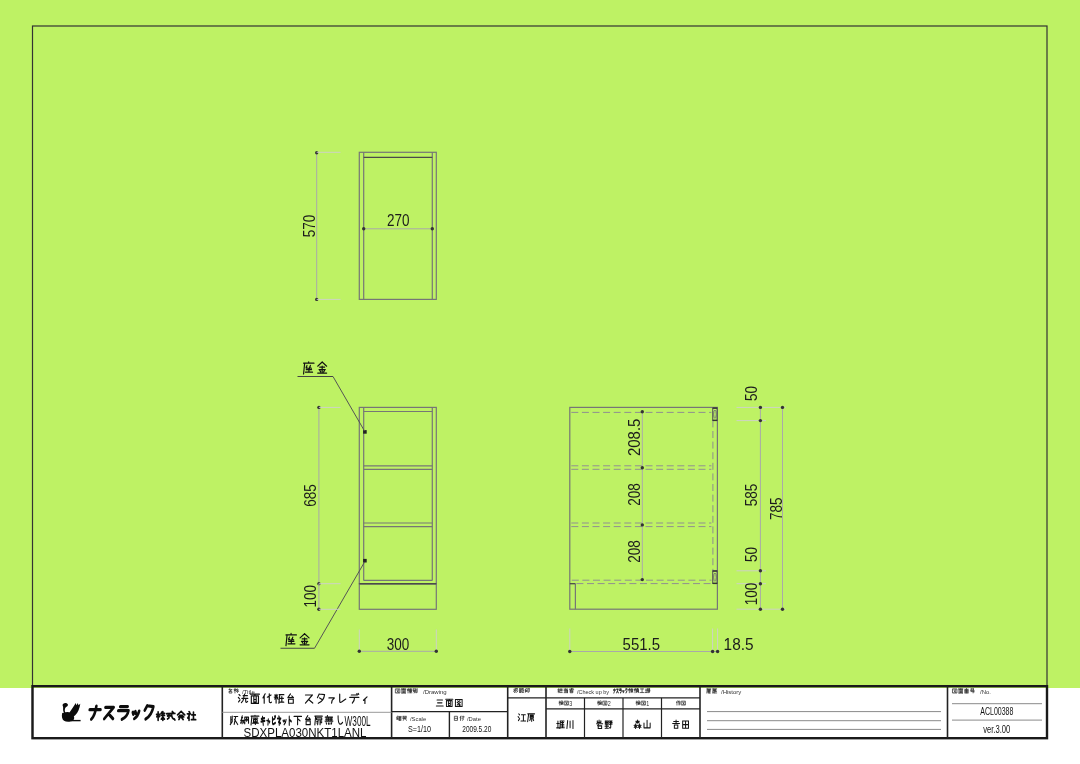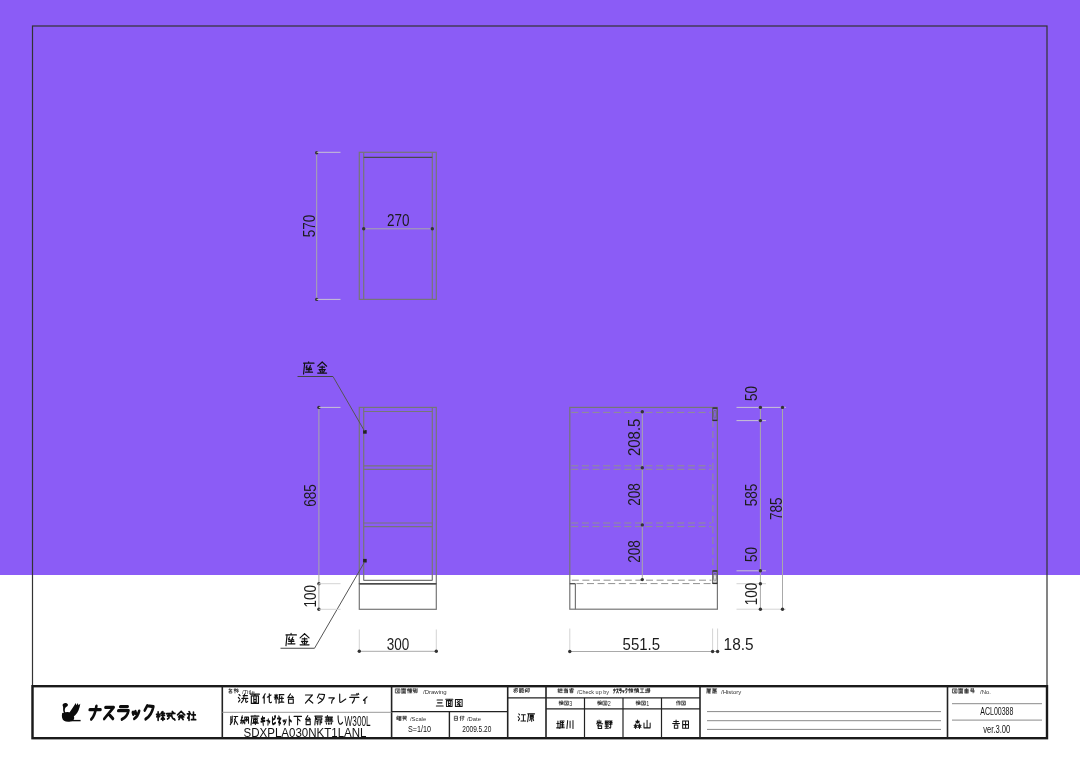--- a/index.html
+++ b/index.html
@@ -1,16 +1,16 @@
 <!DOCTYPE html>
 <html><head><meta charset="utf-8"><title>drawing</title>
 <style>html,body{margin:0;padding:0;background:#fff;width:1080px;height:764px;overflow:hidden}
 text{font-family:"Liberation Sans",sans-serif}</style></head>
 <body>
-<div style="position:relative;width:1080px;height:575px;background:#8b5cf6">
+<div style="position:relative;width:1080px;height:688px;background:#bef264">
 <svg width="1080" height="764" viewBox="0 0 1080 764" font-family="'Liberation Sans', sans-serif">
 
 <rect x="32.5" y="26.0" width="1014.5" height="712.2" fill="none" stroke="#333" stroke-width="1.2"></rect>
 
 <rect x="359.3" y="152.3" width="77.0" height="147.1" fill="none" stroke="#767676" stroke-width="1.2"></rect>
       <line x1="363.7" y1="152.3" x2="363.7" y2="299.4" stroke="#767676" stroke-width="1.2" stroke-linecap="butt"></line>
       <line x1="432.3" y1="152.3" x2="432.3" y2="299.4" stroke="#767676" stroke-width="1.2" stroke-linecap="butt"></line>
       <line x1="363.7" y1="157.4" x2="432.3" y2="157.4" stroke="#4a4a4a" stroke-width="1.4" stroke-linecap="butt"></line>
 
 <line x1="316.7" y1="152.3" x2="316.7" y2="299.4" stroke="#a9a9a9" stroke-width="1.0" stroke-linecap="butt"></line>

